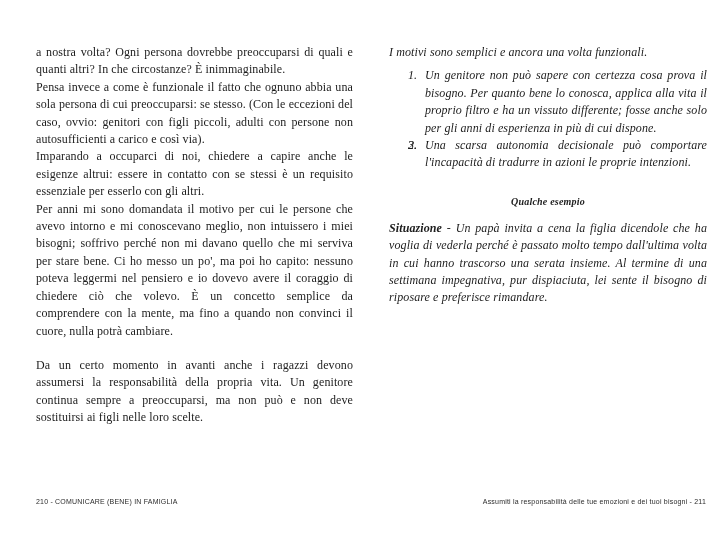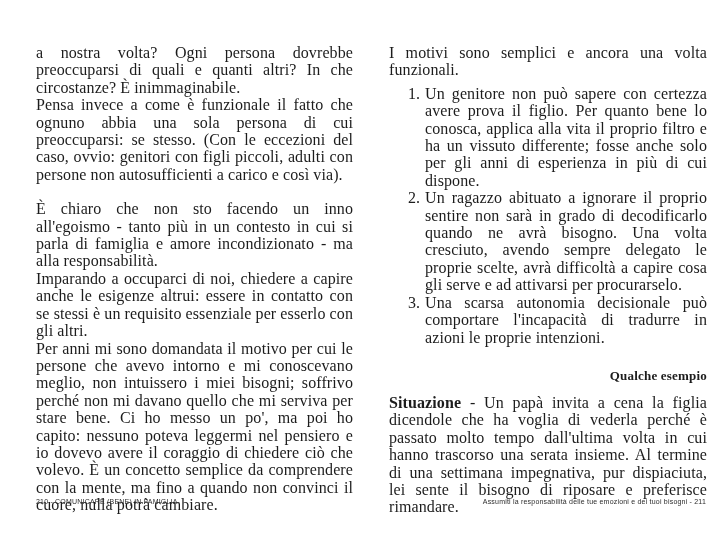--- a/index.html
+++ b/index.html
@@ -14,25 +14,25 @@
     background: #ffffff;
     overflow: hidden;
     font-family: "Liberation Serif", "DejaVu Serif", serif;
     color: #1c1c1c;
   }
   .page {
     position: absolute;
     top: 44px;
   }
   .page.left  { left: 36px;  width: 317px; }
-  .page.right { left: 389px; width: 318px; }
+  .page.right { left: 389px; width: 318px; font-style: italic; }
 
   .page p {
     margin: 0;
-    font-size: 16px;
+    font-size: 12px;
     line-height: 17.4px;
     text-align: justify;
     letter-spacing: 0.1px;
   }
   .gap-before { margin-top: 17px !important; }
 
   .list { margin-top: 6px; }
   .list-item {
     position: relative;
     padding-left: 36px;
@@ -40,23 +40,23 @@
   }
   .list-item .num {
     position: absolute;
     left: 19px;
     top: 0;
   }
   .closing { margin-top: 7px; }
 
   .section-heading {
     margin: 21px 0 9px 0;
-    text-align: right;
+    text-align: center;
     font-weight: bold;
-    font-size: 13px;
+    font-size: 10px;
     line-height: 18px;
     letter-spacing: 0.2px;
   }
   .situation-label { font-weight: bold; }
 
   .footer {
     position: absolute;
     top: 498px;
     font-family: "Liberation Sans", sans-serif;
     font-size: 7px;
@@ -67,36 +67,35 @@
   .footer.fright { right: 14px; text-align: right; }
 </style>
 </head>
 <body>
 
 <div class="spread">
 
   <div class="page left">
     <p>a nostra volta? Ogni persona dovrebbe preoccuparsi di quali e quanti altri? In che circostanze? È inimmaginabile.</p>
     <p>Pensa invece a come è funzionale il fatto che ognuno abbia una sola persona di cui preoccuparsi: se stesso. (Con le eccezioni del caso, ovvio: genitori con figli piccoli, adulti con persone non autosufficienti a carico e così via).</p>
-    <p class="gap-before">È chiaro che non sto facendo un inno all'egoismo - tanto più in un contesto in cui si parla di famiglia e amore incondizionato - ma alla responsabilità.</p>
     <p>Imparando a occuparci di noi, chiedere a capire anche le esigenze altrui: essere in contatto con se stessi è un requisito essenziale per esserlo con gli altri.</p>
     <p>Per anni mi sono domandata il motivo per cui le persone che avevo intorno e mi conoscevano meglio, non intuissero i miei bisogni; soffrivo perché non mi davano quello che mi serviva per stare bene. Ci ho messo un po', ma poi ho capito: nessuno poteva leggermi nel pensiero e io dovevo avere il coraggio di chiedere ciò che volevo. È un concetto semplice da comprendere con la mente, ma fino a quando non convinci il cuore, nulla potrà cambiare.</p>
+    <p class="gap-before">Da un certo momento in avanti anche i ragazzi devono assumersi la responsabilità della propria vita. Un genitore continua sempre a preoccuparsi, ma non può e non deve sostituirsi ai figli nelle loro scelte.</p>
   </div>
 
   <div class="page right">
     <p>I motivi sono semplici e ancora una volta funzionali.</p>
 
     <div class="list">
       <p class="list-item">
         <span class="num">1.</span>
-        <span>Un genitore non può sapere con certezza avere prova il figlio. Per quanto bene lo conosca, applica alla vita il proprio filtro e ha un vissuto differente; fosse anche solo per gli anni di esperienza in più di cui dispone.</span>
+        <span>Un genitore non può sapere con certezza cosa prova il bisogno. Per quanto bene lo conosca, applica alla vita il proprio filtro e ha un vissuto differente; fosse anche solo per gli anni di esperienza in più di cui dispone.</span>
       </p>
       <p class="list-item">
         <span class="num">2.</span>
-        <span>Un ragazzo abituato a ignorare il proprio sentire non sarà in grado di decodificarlo quando ne avrà bisogno. Una volta cresciuto, avendo sempre delegato le proprie scelte, avrà difficoltà a capire cosa gli serve e ad attivarsi per procurarselo.</span>
       </p>
       <p class="list-item">
         <span class="num">3.</span>
         <span>Una scarsa autonomia decisionale può comportare l'incapacità di tradurre in azioni le proprie intenzioni.</span>
       </p>
     </div>
 
 
     <h2 class="section-heading">Qualche esempio</h2>
 

